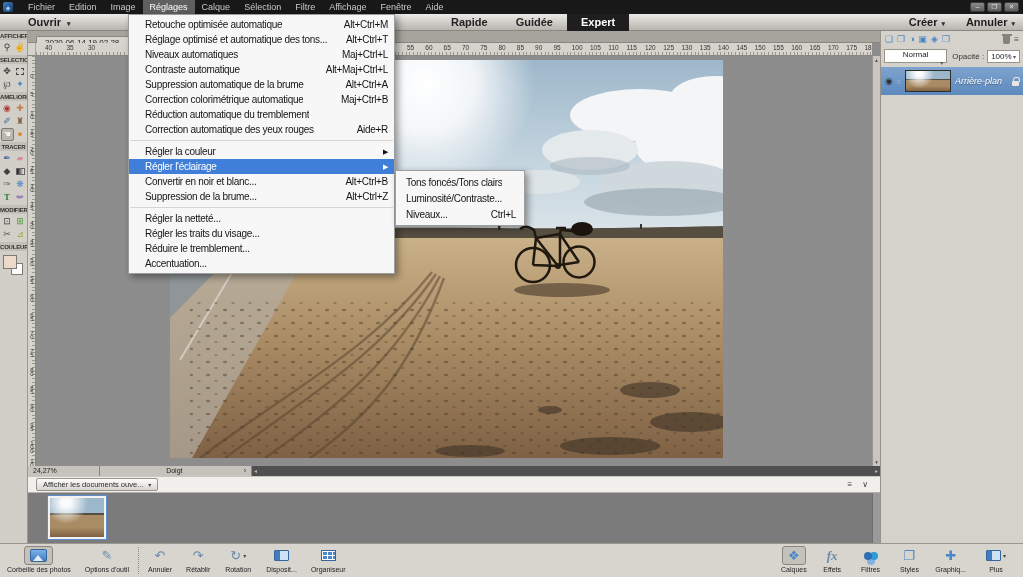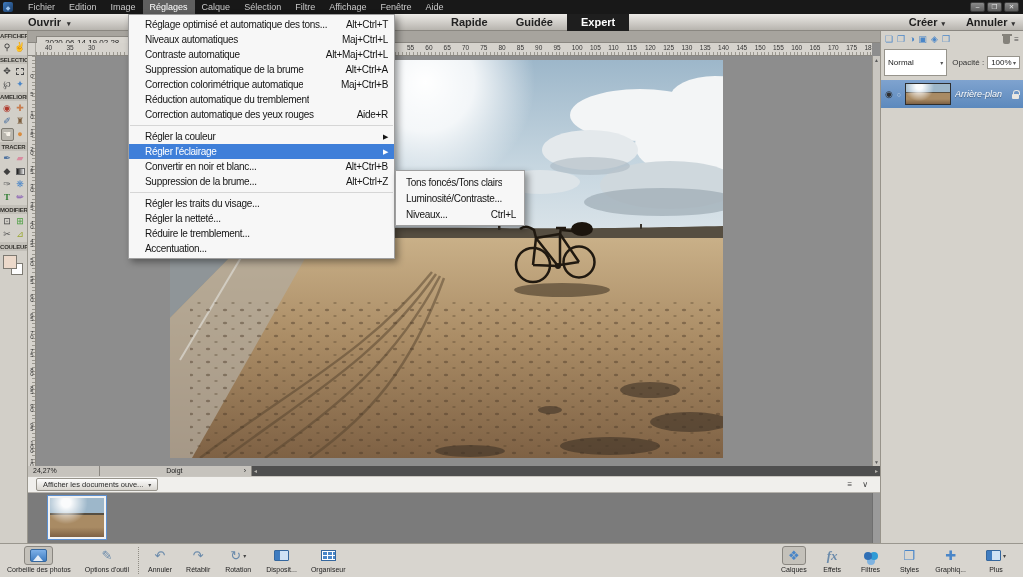--- a/index.html
+++ b/index.html
@@ -98,22 +98,22 @@
 
   
   .right-panel{position:absolute;left:880px;top:31px;width:143px;height:512px;background:#d5d2cb;border-left:1px solid #97938a;}
   .layers-header{height:16px;display:flex;align-items:center;padding:0 4px;gap:4px;}
   .lh-icon{color:#4a86c8;font-size:9px;line-height:10px;}
   .lh-spacer{flex:1;}
   .shape-trash{width:7px;height:8px;background:#85827b;border-radius:0 0 2px 2px;position:relative;margin-top:2px;}
   .shape-trash::before{content:"";position:absolute;top:-2px;left:-1.5px;width:10px;height:1.5px;background:#85827b;}
   .panel-menu{color:#4a4a4a;font-size:8px;}
   .blend-row{display:flex;align-items:center;margin:2px 3px 0;gap:3px;}
-  .blend-select{width:68px;height:27px;background:#fff;border:1px solid #97948c;font-size:8px;color:#222;
-                display:flex;align-items:center;padding:0 3px;}
+  .blend-select{width:68px;height:14px;background:#fff;border:1px solid #97948c;font-size:8px;color:#222;
+                display:flex;align-items:center;padding:0 3px;flex-direction:column;}
   .blend-select .dd,.opacity-select .dd{margin-left:auto;font-size:6px;color:#555;}
   .opacity-label{font-size:8px;color:#333;white-space:nowrap;margin-left:2px;}
   .opacity-select{width:35px;height:13px;background:#fff;border:1px solid #97948c;font-size:8px;color:#222;
                   display:flex;align-items:center;padding:0 3px;}
   .layer-row{margin-top:4px;height:28px;background:linear-gradient(#7fa3cf,#5c89bd);display:flex;align-items:center;
              color:#fff;padding:0 4px;gap:4px;}
   .eye-icon{font-size:9px;color:#2e2e2e;}
   .layer-brush-icon{font-size:7px;color:rgba(255,255,255,.55);}
   .layer-thumb{width:46px;height:22px;border:1px solid #2e2e2e;background:#fff;flex:0 0 auto;}
   .layer-name{font-size:9px;font-style:italic;text-shadow:0 1px 1px rgba(0,0,0,.35);flex:1;white-space:nowrap;overflow:hidden;}
@@ -544,20 +544,24 @@
             <span class="shape-window"></span>
             <span class="dd">▾</span>
           </div>
           <div class="label">Plus</div>
         </div>
       </div>
   </div>
 
   <div class="menu-popup" id="adjust-menu">
       <div class="menu-item">
+        <span class="mi-label">Retouche optimisée automatique</span>
+        <span class="mi-right">Alt+Ctrl+M</span>
+      </div>
+      <div class="menu-item">
         <span class="mi-label">Réglage optimisé et automatique des tons...</span>
         <span class="mi-right">Alt+Ctrl+T</span>
       </div>
       <div class="menu-item">
         <span class="mi-label">Niveaux automatiques</span>
         <span class="mi-right">Maj+Ctrl+L</span>
       </div>
       <div class="menu-item">
         <span class="mi-label">Contraste automatique</span>
         <span class="mi-right">Alt+Maj+Ctrl+L</span>
@@ -590,28 +594,28 @@
       <div class="menu-item">
         <span class="mi-label">Convertir en noir et blanc...</span>
         <span class="mi-right">Alt+Ctrl+B</span>
       </div>
       <div class="menu-item">
         <span class="mi-label">Suppression de la brume...</span>
         <span class="mi-right">Alt+Ctrl+Z</span>
       </div>
       <div class="menu-sep"></div>
       <div class="menu-item">
+        <span class="mi-label">Régler la netteté...</span>
+        <span class="mi-right"></span>
+      </div>
+      <div class="menu-item">
         <span class="mi-label">Régler les traits du visage...</span>
         <span class="mi-right"></span>
       </div>
       <div class="menu-item">
-        <span class="mi-label">Régler la netteté...</span>
-        <span class="mi-right"></span>
-      </div>
-      <div class="menu-item">
         <span class="mi-label">Réduire le tremblement...</span>
         <span class="mi-right"></span>
       </div>
       <div class="menu-item">
         <span class="mi-label">Accentuation...</span>
         <span class="mi-right"></span>
       </div>
     </div>
 
   <div class="submenu-popup" id="lighting-submenu">

